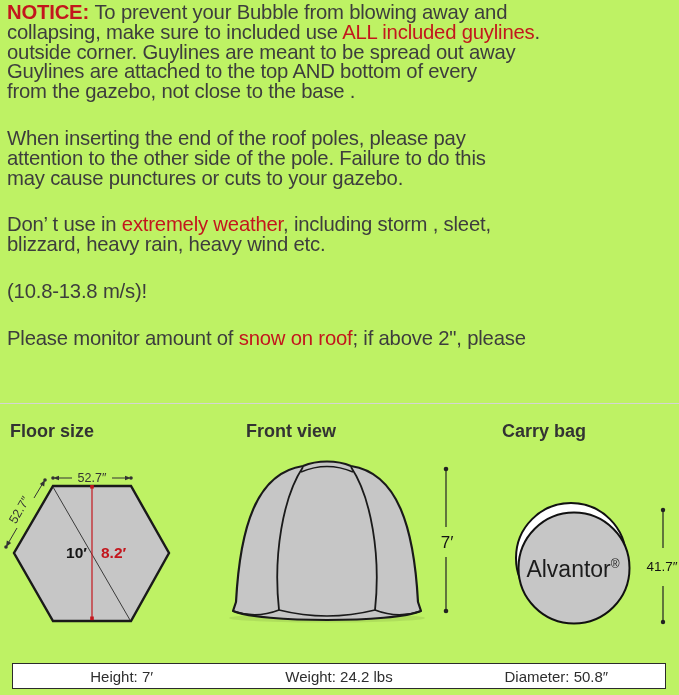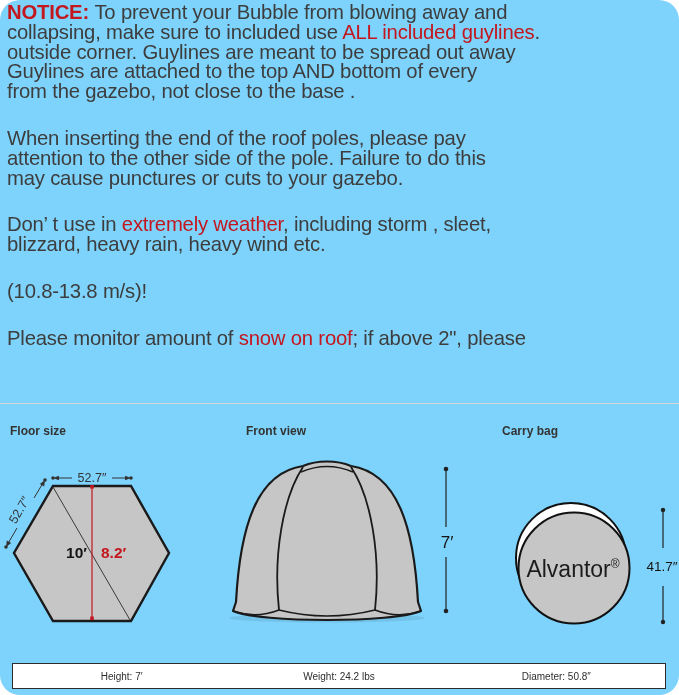--- a/index.html
+++ b/index.html
@@ -1,40 +1,40 @@
 <!DOCTYPE html>
 <html><head>
 <meta charset="utf-8">
 <style>
   html,body{margin:0;padding:0;background:#fff;}
   .page{
-    position:relative;width:679px;height:695px;background:#7dd3fc;overflow:hidden;
-    font-family:"Liberation Sans",sans-serif;color:#3d3d3d;border-radius:20px;
+    position:relative;width:679px;height:695px;background:#bef264;overflow:hidden;
+    font-family:"Liberation Sans",sans-serif;color:#3d3d3d;
   }
   
   .notice-block{position:absolute;top:3px;left:7px;width:665px;}
   .para{margin:0 0 27px 0;}
   .para:last-child{margin-bottom:6px;}
   .line{white-space:nowrap;height:19.8px;line-height:19.8px;font-size:20.3px;letter-spacing:-0.2px;color:#3d3d3d;}
   .line .red{color:#c3161d;}
   .line .bold{font-weight:bold;}
   
   .divider{position:absolute;top:403px;left:0;width:679px;border-top:1px solid #d4d4d4;}
   
-  .dia-heading{position:absolute;top:424px;font-size:12px;font-weight:600;color:#333;line-height:15px;}
+  .dia-heading{position:absolute;top:424px;font-size:18px;font-weight:600;color:#333;line-height:15px;}
   .h-floor{left:10px;}
   .h-front{left:246px;}
   .h-bag{left:502px;}
   
   .dia-svg{position:absolute;top:450px;left:0;}
   
   .spec-table{
     position:absolute;top:663px;left:12px;width:652px;height:24px;
     border:1.5px solid #2b2b2b;display:flex;align-items:center;
-    font-size:10px;color:#2e2e2e;background:#fff;
+    font-size:15px;color:#2e2e2e;background:#fff;
   }
   .spec-cell{flex:1;text-align:center;white-space:nowrap;}
 </style>
 </head>
 <body>
 
 <div class="page">
 
   <div class="notice-block">
       <div class="para">

